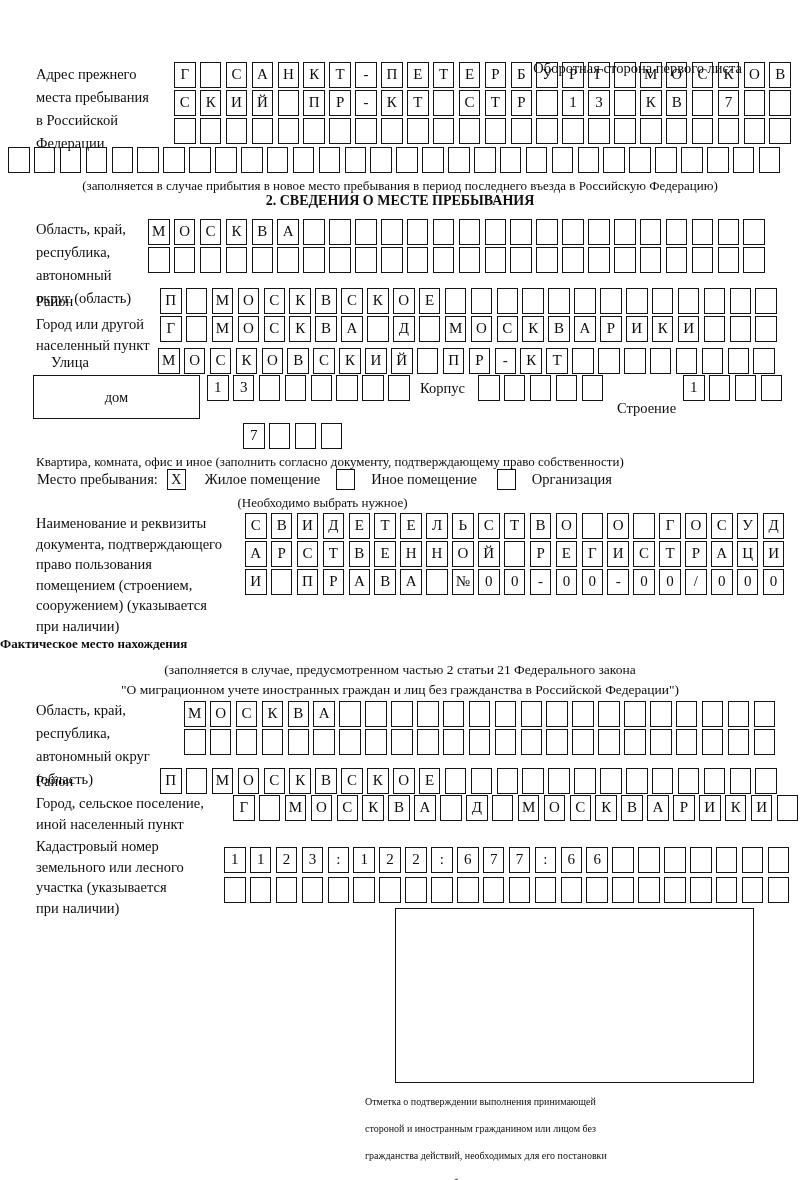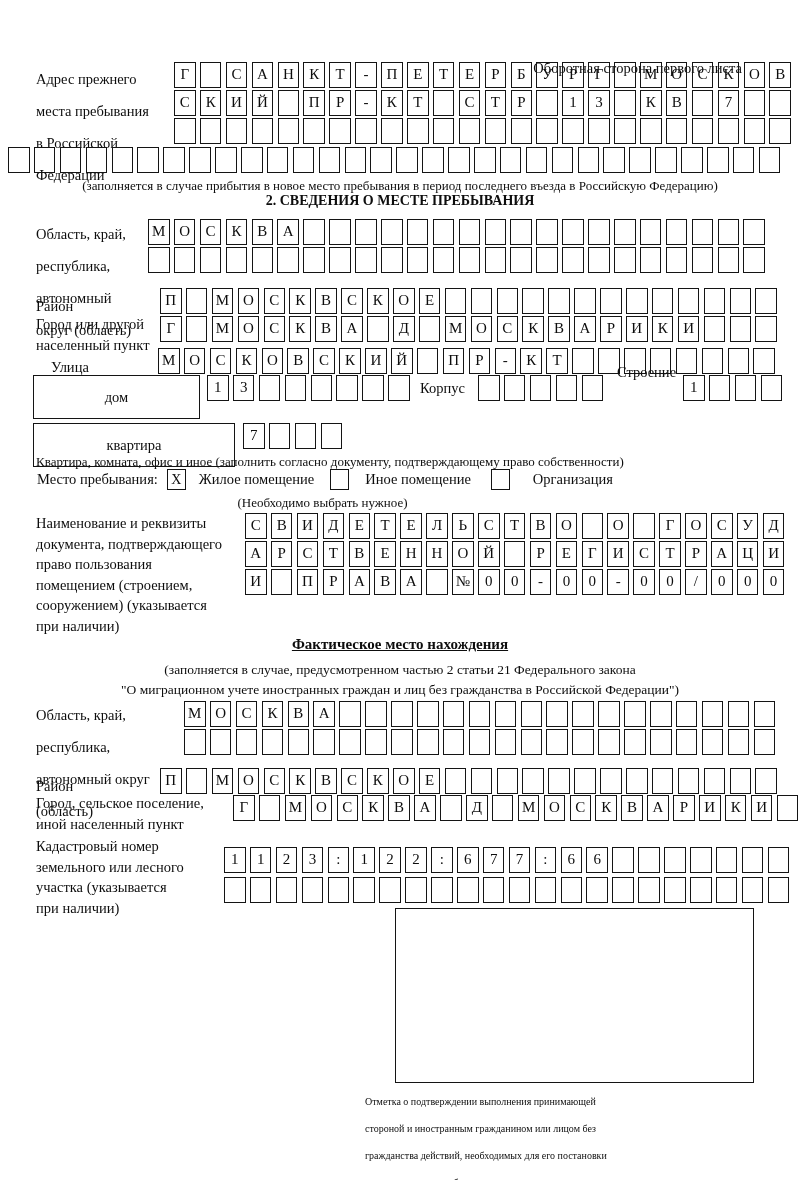--- a/index.html
+++ b/index.html
@@ -12,21 +12,21 @@
     font-family: "Liberation Serif", "DejaVu Serif", serif;
     overflow: hidden;
   }
   .corner-note {
     position:absolute; top:24px; right:58px;
     font-size:14.5px;
     margin-top:36px;
   }
   .lbl {
     position:absolute;
-    font-size:14.5px; line-height:32px;
+    font-size:14.5px; line-height:23px;
     white-space:pre-line;
   }
   .lbl.tight { line-height:20.5px; }
   .note {
     position:absolute;
     font-size:13px; line-height:20px;
     white-space:pre-line;
   }
   .note.center { left:0; width:100%; text-align:center; }
   .sec-title {
@@ -60,21 +60,21 @@
     border:1.8px solid #141414;
     background:#ffffff;
   }
   .caption {
     position:absolute;
     font-size:10px; line-height:27px;
     text-align:left; white-space:pre-line;
   }
   .fact-title {
     position:absolute; left:0; width:100%;
-    text-align:center; font-weight:bold; font-size:15px;text-decoration:underline;
+    font-weight:bold; font-size:13px;
   }
 </style>
 </head>
 <body>
 
 <div class="page">
 
   <div class="corner-note">Оборотная сторона первого листа</div>
 
   <div class="lbl" style="left:36px; top:63px; width:142px">Адрес прежнего
@@ -349,51 +349,50 @@
       <span class="cell"></span>
     </div>
   <div class="inline-lbl" style="left:420px; top:380px">Корпус</div>
   <div class="cells" style="left:478px; top:375px">
       <span class="cell"></span>
       <span class="cell"></span>
       <span class="cell"></span>
       <span class="cell"></span>
       <span class="cell"></span>
     </div>
-  <div class="inline-lbl" style="left:617px; top:364px">Строение</div>
+  <div class="inline-lbl" style="left:617px; top:400px">Строение</div>
   <div class="cells" style="left:683px; top:375px">
       <span class="cell">1</span>
       <span class="cell"></span>
       <span class="cell"></span>
       <span class="cell"></span>
     </div>
 
-  <div class="widebox" style="left:33px; top:423px; width:202px">квартира</div>
   <div class="cells" style="left:243px; top:423px">
       <span class="cell">7</span>
       <span class="cell"></span>
       <span class="cell"></span>
       <span class="cell"></span>
     </div>
   <div class="note" style="left:36px; top:452px">Квартира, комната, офис и иное (заполнить согласно документу, подтверждающему право собственности)</div>
 
   <div class="stay-row">
     <span>Место пребывания:</span>
     <span class="chk" style="margin-left:9px">
         <span>X</span>
       </span>
-    <span style="margin-left:13px">Жилое помещение</span>
+    <span style="margin-left:19px">Жилое помещение</span>
     <span class="chk" style="margin-left:16px">
         <span></span>
       </span>
     <span style="margin-left:16px">Иное помещение</span>
     <span class="chk" style="margin-left:20px">
         <span></span>
       </span>
-    <span style="margin-left:23px">Организация</span>
+    <span style="margin-left:16px">Организация</span>
   </div>
   <div class="note" style="left:200px; top:493px; width:245px; text-align:center">(Необходимо выбрать нужное)</div>
 
   <div class="lbl tight" style="left:36px; top:513px; width:210px">Наименование и реквизиты
 документа, подтверждающего
 право пользования
 помещением (строением,
 сооружением) (указывается
 при наличии)</div>
   <div class="cells" style="left:245px; top:513px">

